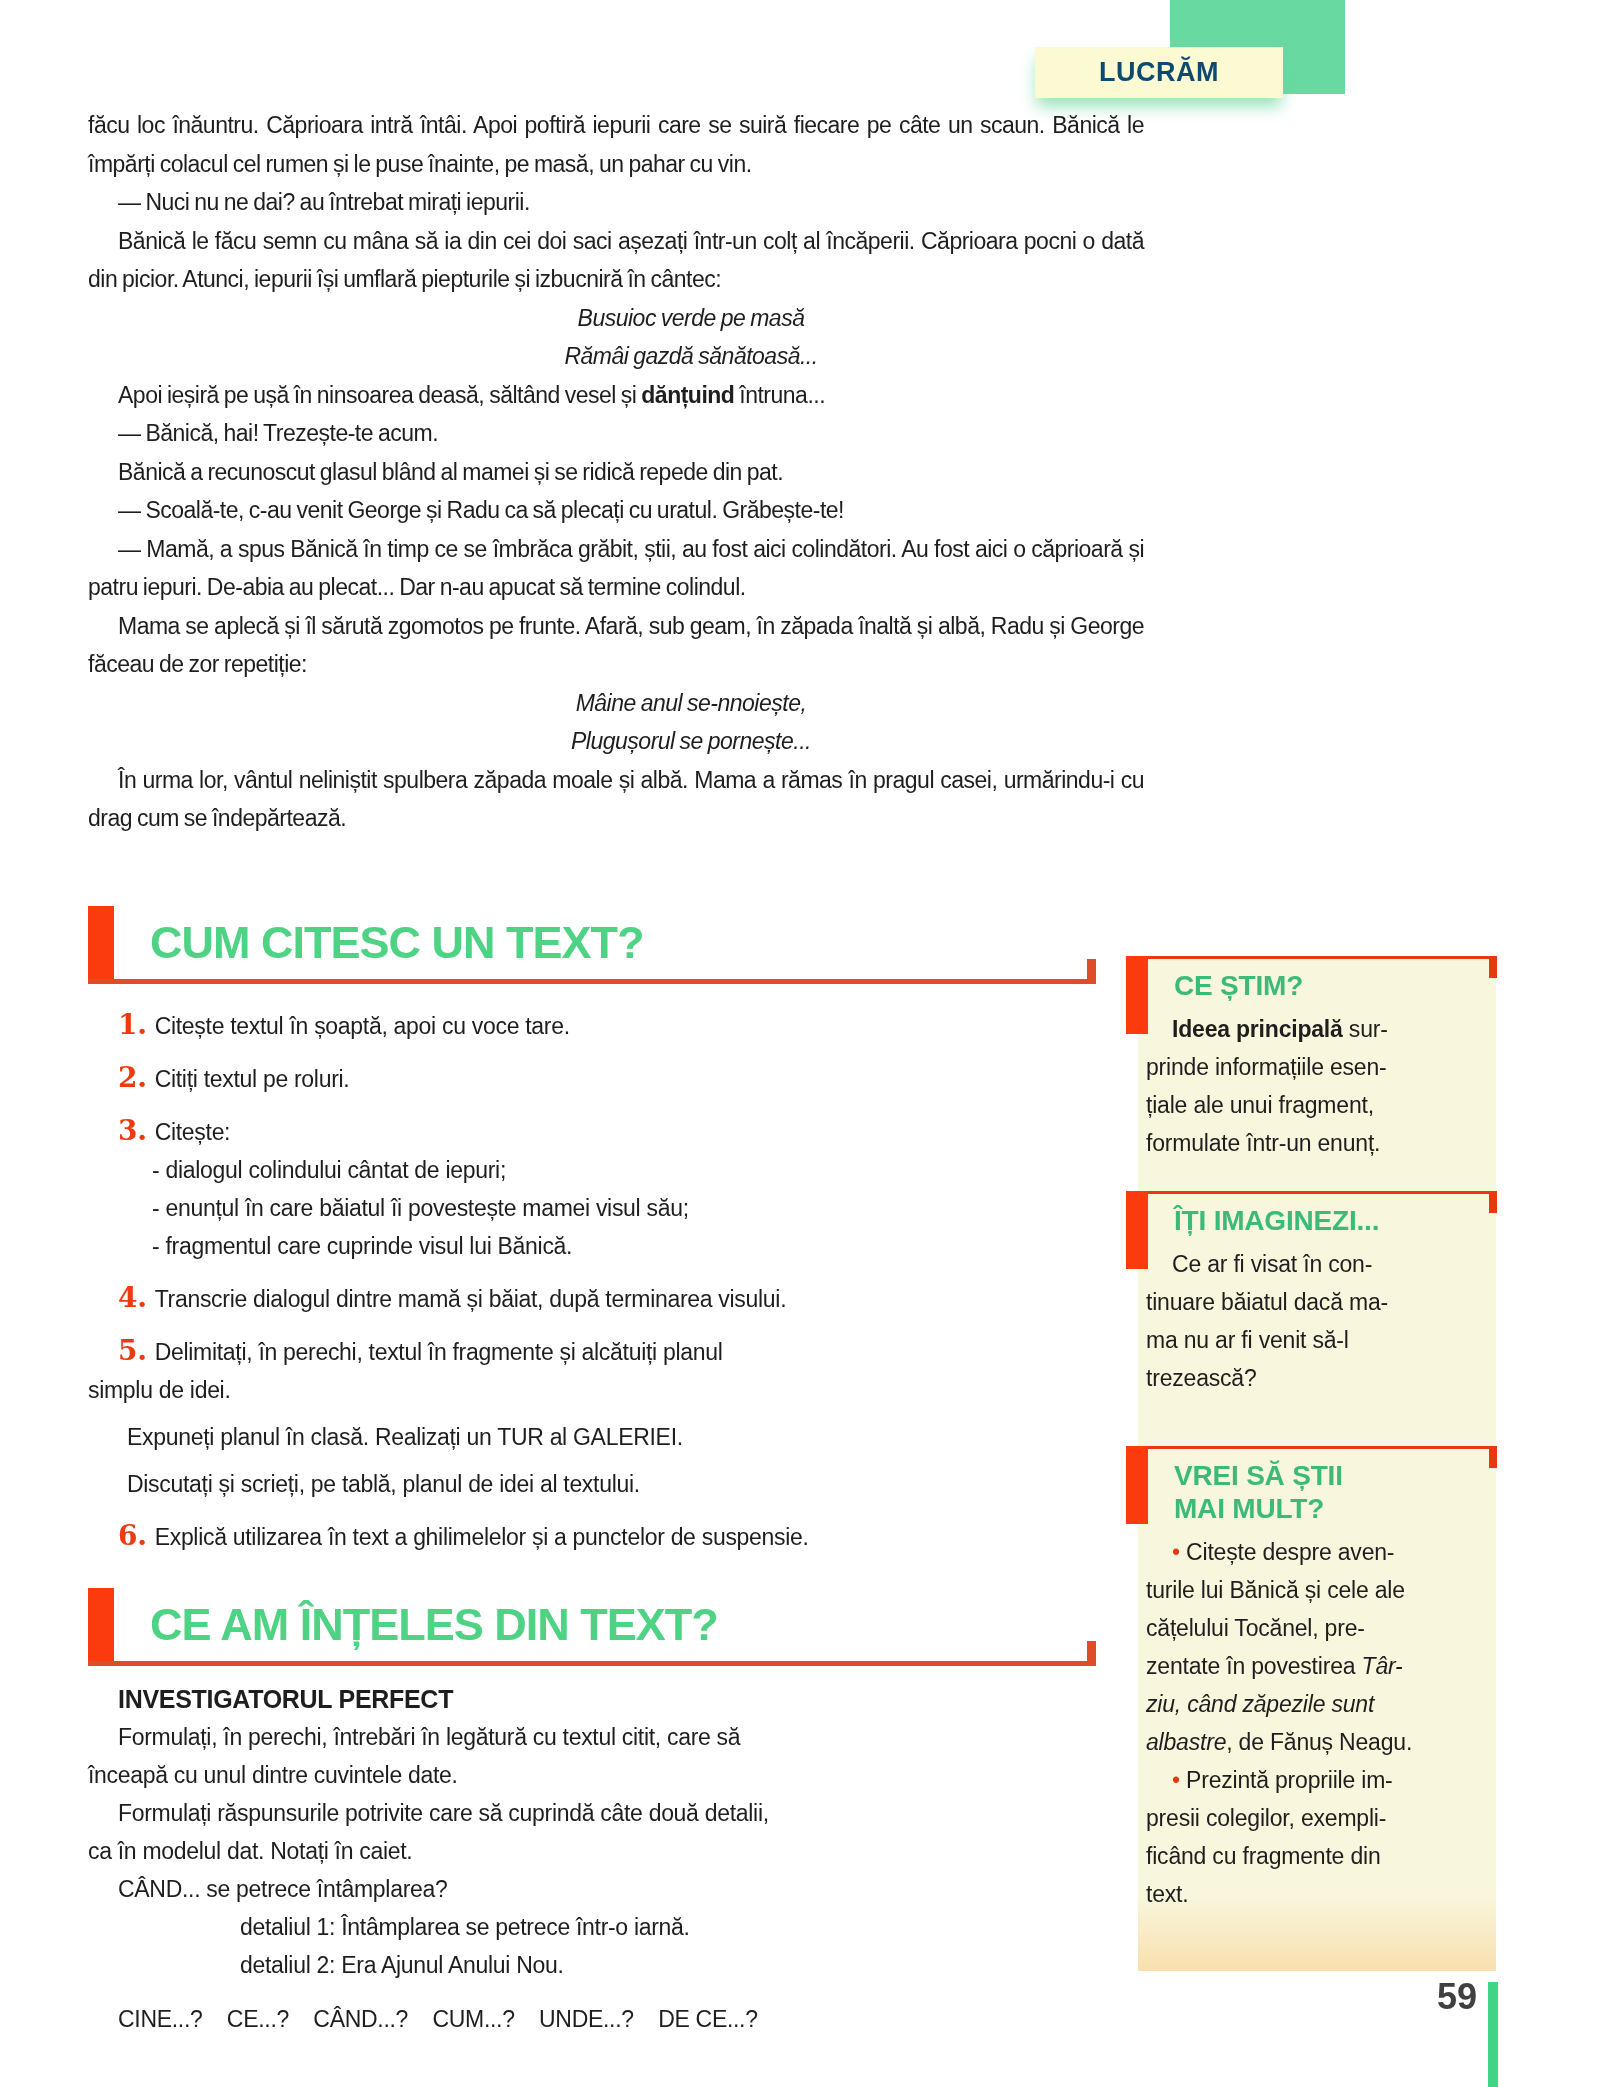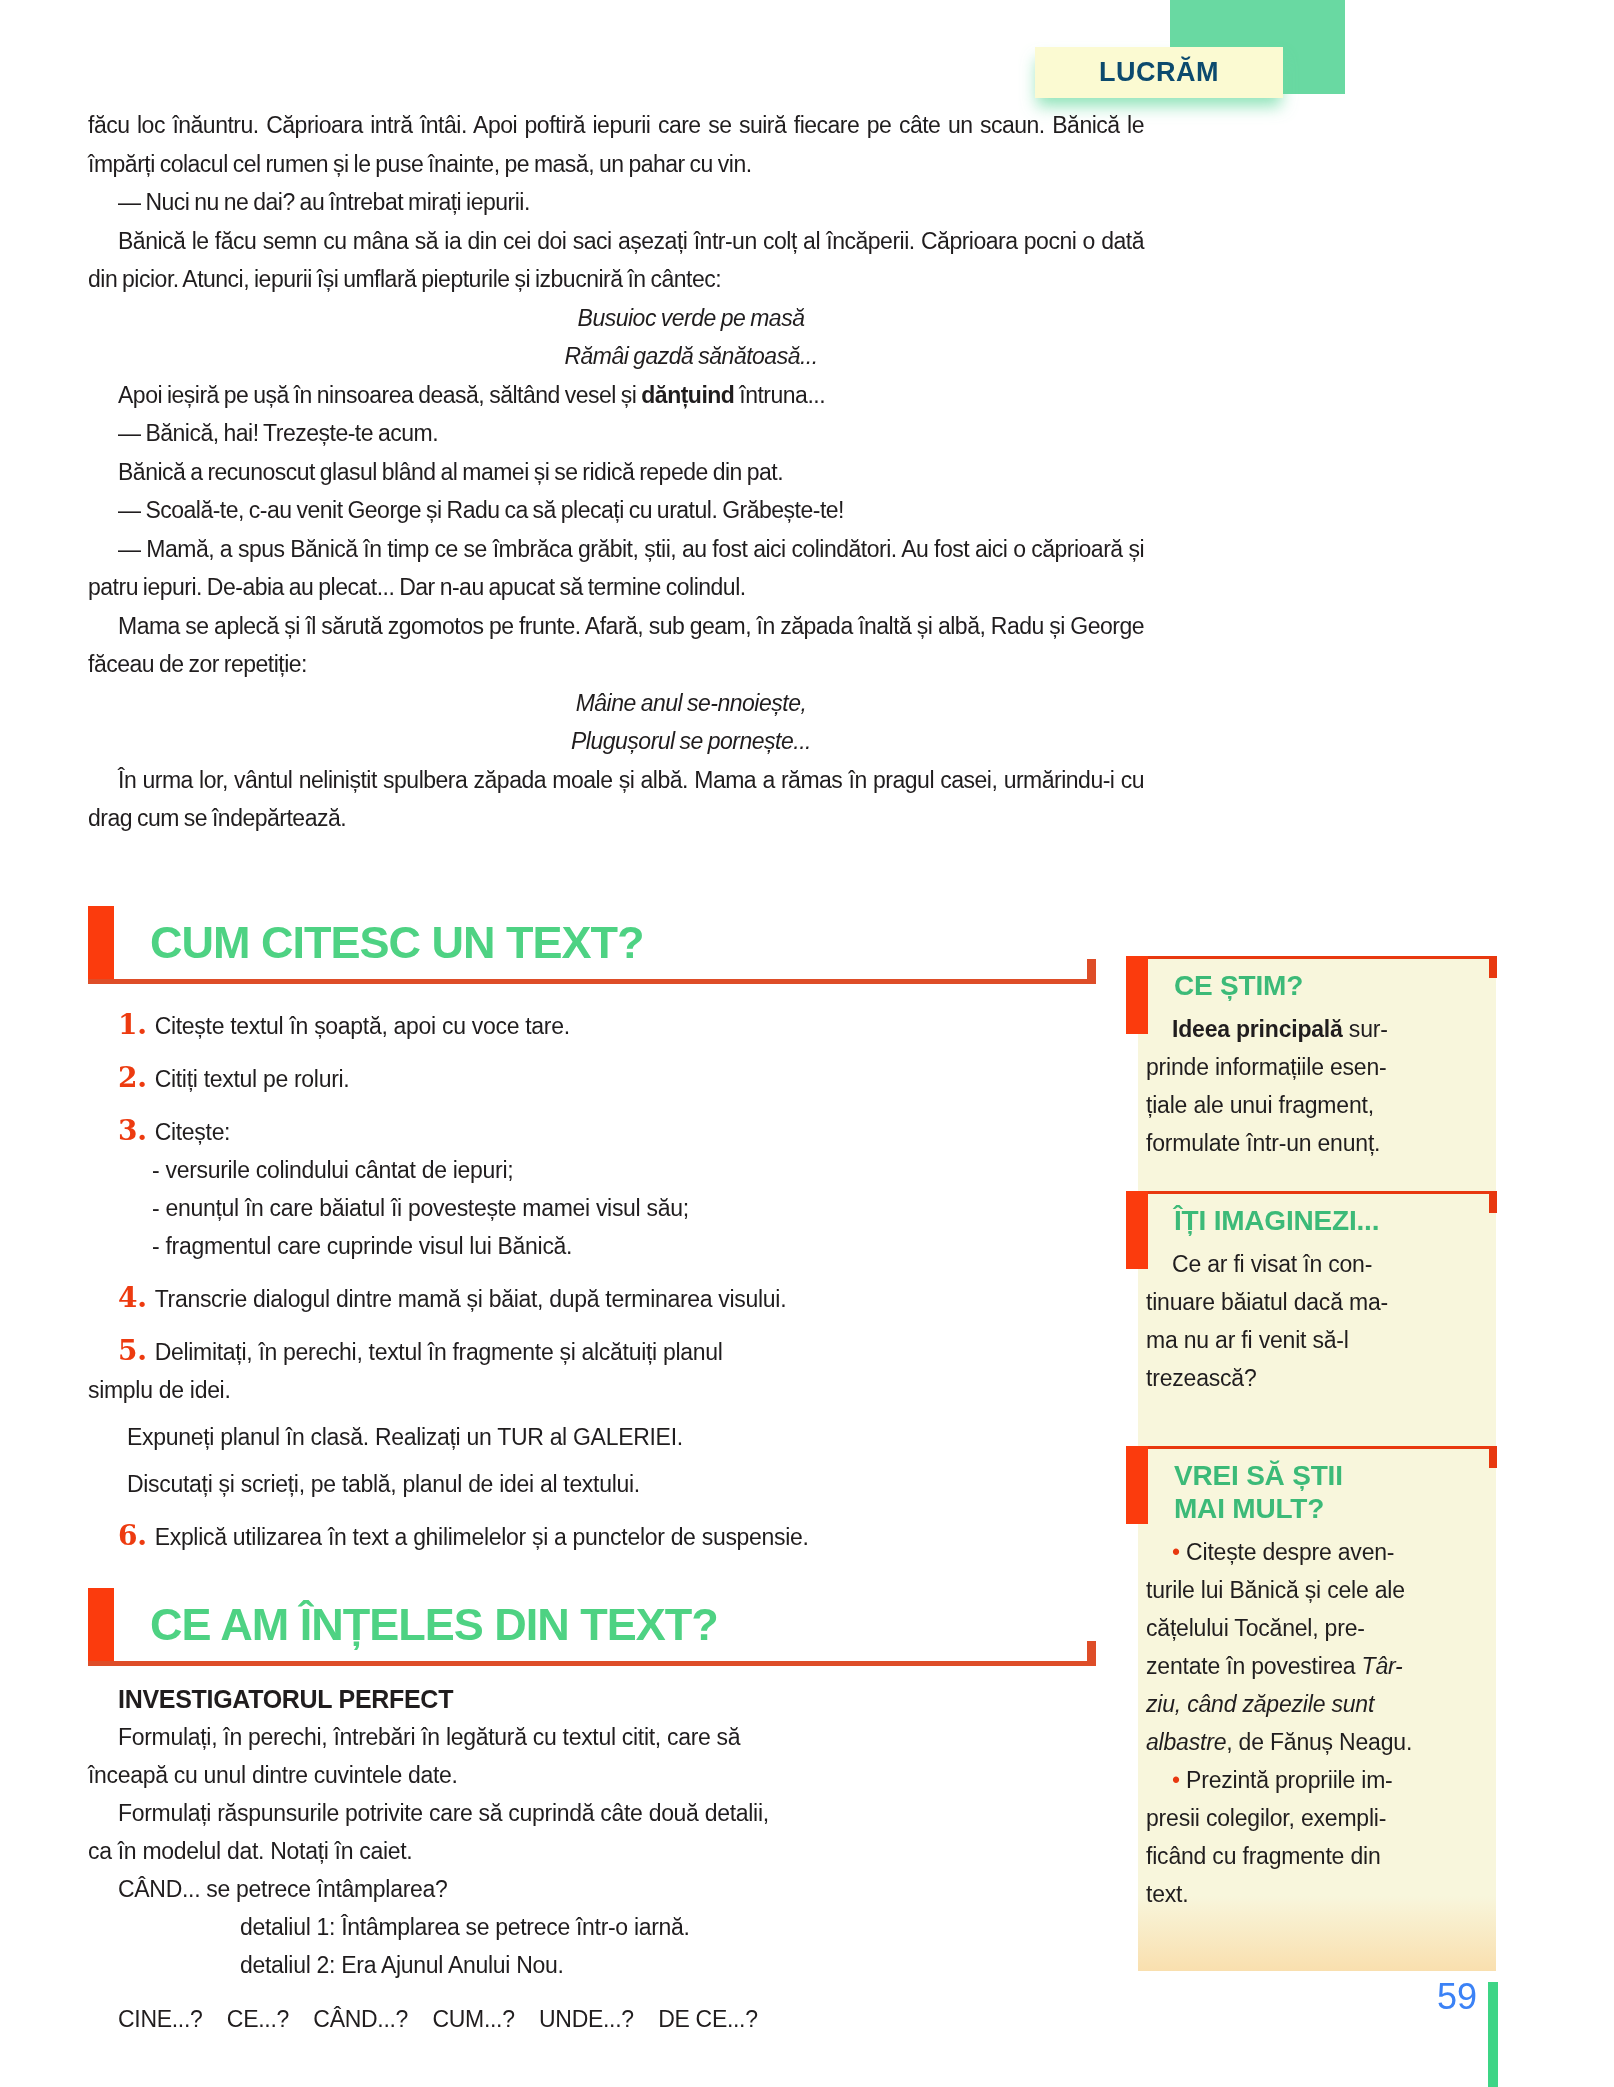--- a/index.html
+++ b/index.html
@@ -61,21 +61,21 @@
   .sbox1 { height:235px; }
   .sbox2 { height:255px; }
   .sbox3 { height:525px; }
   .sbar { position:absolute; left:-12px; top:-3px; width:22px; height:78px; background:#fb3b0d; }
   .scorner { position:absolute; right:-1px; top:-3px; width:8px; height:22px; background:#e8380f; }
   .sbox h3 { margin:2px 0 8px 28px; font-size:28px; line-height:33px; font-weight:bold; color:#3cba78; white-space:pre-line; }
   .sbox p { margin:0; line-height:38px; white-space:pre-line; text-indent:26px; }
   .bullet { color:#e8380f; }
 
   
-  .pagenum { position:absolute; left:1400px; top:1976px; width:77px; text-align:right; font-size:36px; font-weight:normal; color:#3b82f6; }
+  .pagenum { position:absolute; left:1400px; top:1976px; width:77px; text-align:right; font-size:36px; font-weight:bold; color:#404040; }
   .bottom-bar { position:absolute; left:1488px; top:1982px; width:10px; height:105px; background:#3ed586; }
 </style>
 </head>
 <body>
 
 <div class="page">
 
   <div class="deco-green"></div>
   <div class="lucram">
       <span>LUCRĂM</span>
@@ -102,21 +102,21 @@
 
     <div class="sec-head">
       <div class="sec-bar"></div>
       <div class="sec-title">CUM CITESC UN TEXT?</div>
       <div class="sec-tick"></div>
     </div>
 
     <p class="item"><span class="num">1.</span><span>Citește textul în șoaptă, apoi cu voce tare.</span></p>
     <p class="item"><span class="num">2.</span><span>Citiți textul pe roluri.</span></p>
     <p class="item"><span class="num">3.</span><span>Citește:</span></p>
-    <p class="subitem">- versurile colindului cântat de iepuri;</p>
+    <p class="subitem">- dialogul colindului cântat de iepuri;</p>
     <p class="subitem">- enunțul în care băiatul îi povestește mamei visul său;</p>
     <p class="subitem">- fragmentul care cuprinde visul lui Bănică.</p>
     <p class="item"><span class="num">4.</span><span>Transcrie dialogul dintre mamă și băiat, după terminarea visului.</span></p>
     <p class="item"><span class="num">5.</span><span>Delimitați, în perechi, textul în fragmente și alcătuiți planul
 simplu de idei.</span></p>
     <p class="extra">Expuneți planul în clasă. Realizați un TUR al GALERIEI.</p>
     <p class="extra">Discutați și scrieți, pe tablă, planul de idei al textului.</p>
     <p class="item"><span class="num">6.</span><span>Explică utilizarea în text a ghilimelelor și a punctelor de suspensie.</span></p>
 
     <div class="sec-head head2">

